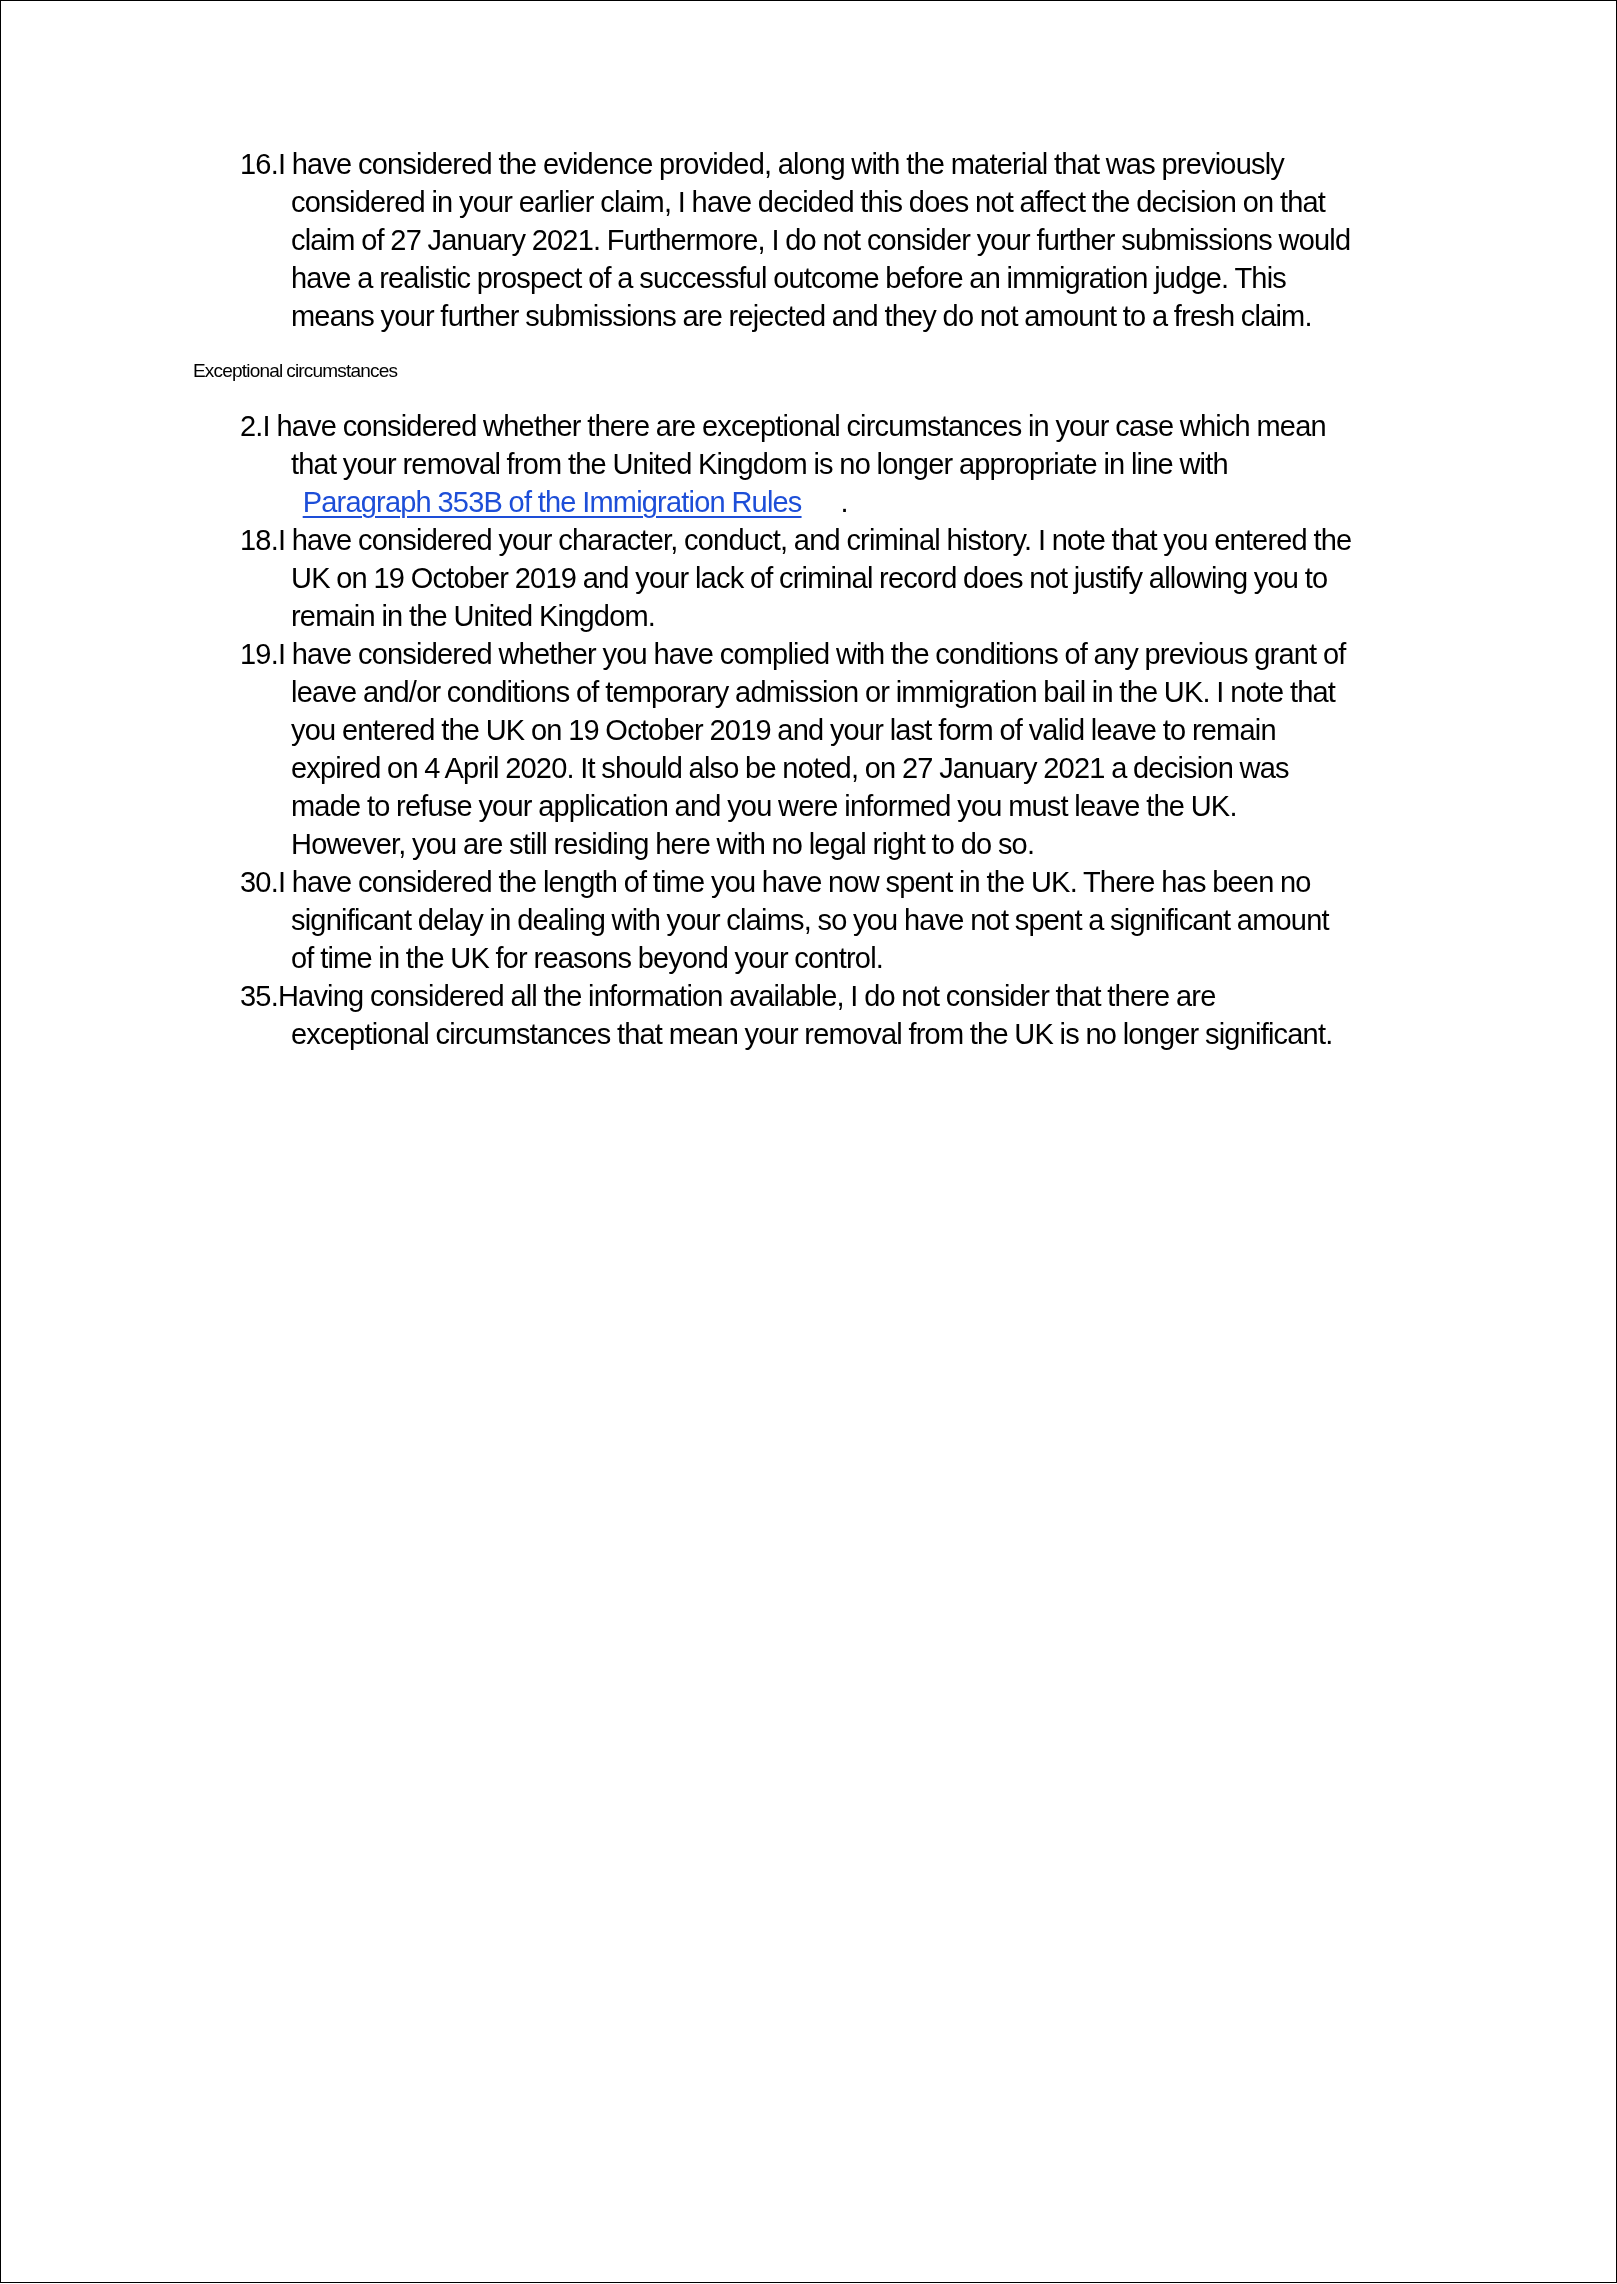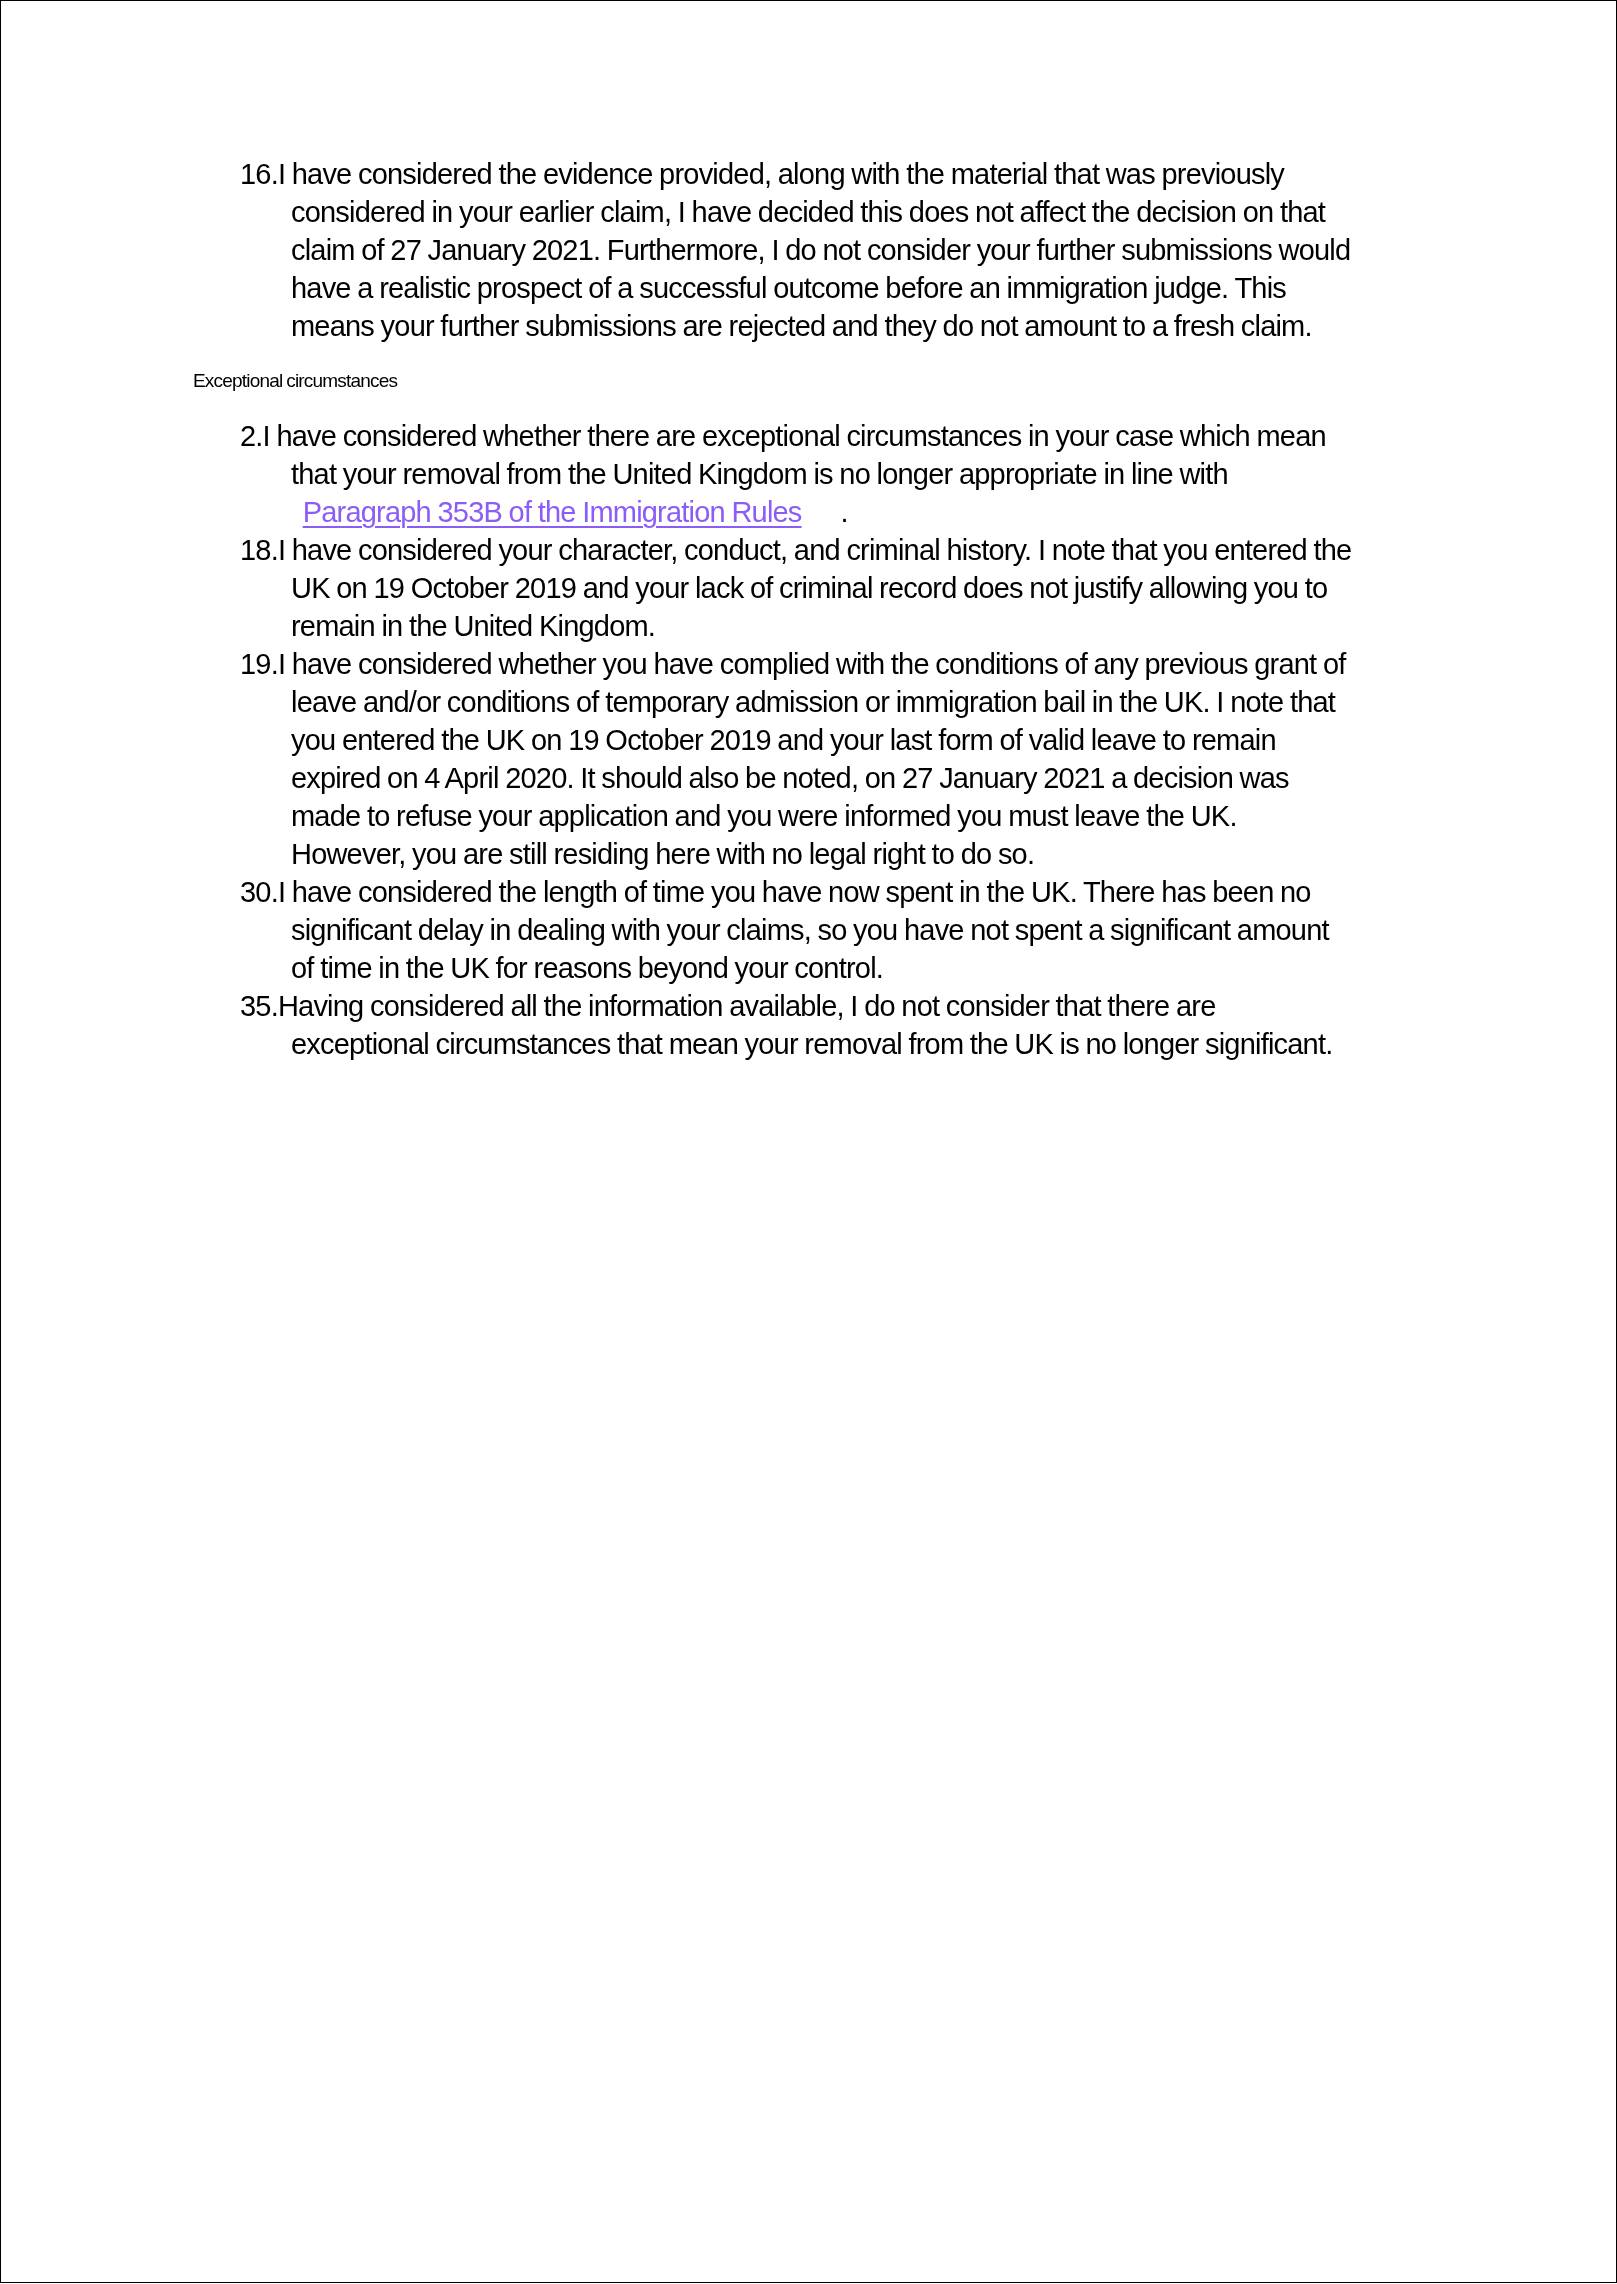--- a/index.html
+++ b/index.html
@@ -18,21 +18,21 @@
       left: 0;
       top: 0;
       width: 1615px;
       height: 2281px;
       border: 1.3px solid #000000;
       background: #ffffff;
     }
     .content {
       position: absolute;
       left: 192px;
-      top: 154px;
+      top: 144px;
       width: 1161px;
       font-family: "Liberation Sans", sans-serif;
       font-size: 29px;
       line-height: 38px;
       color: #000000;
       letter-spacing: -0.8px;
       word-spacing: -0.7px;
     }
     .numbered-list {
       margin: 0;
@@ -74,21 +74,21 @@
       <li class="list-item">
         <span class="item-number">16.</span><span>I have considered the evidence provided, along with the material that was previously considered in your earlier claim, I have decided this does not affect the decision on that claim of 27 January 2021. Furthermore, I do not consider your further submissions would have a realistic prospect of a successful outcome before an immigration judge. This means your further submissions are rejected and they do not amount to a fresh claim.</span>
       </li>
     </ol>
 
     <h2 class="section-heading">Exceptional circumstances</h2>
 
     <ol class="numbered-list">
       <li class="list-item">
         <span class="item-number">2.</span><span>I have considered whether there are exceptional circumstances in your case which mean that your removal from the United Kingdom is no longer appropriate in line with</span>
-        <a class="doc-link" href="#" style="color: #8b5cf6;">Paragraph 353B of the Immigration Rules</a><span>.</span>
+        <a class="doc-link" href="#" style="color: #1d4ed8;">Paragraph 353B of the Immigration Rules</a><span>.</span>
       </li>
       <li class="list-item">
         <span class="item-number">18.</span><span>I have considered your character, conduct, and criminal history. I note that you entered the UK on 19 October 2019 and your lack of criminal record does not justify allowing you to remain in the United Kingdom.</span>
       </li>
       <li class="list-item">
         <span class="item-number">19.</span><span>I have considered whether you have complied with the conditions of any previous grant of leave and/or conditions of temporary admission or immigration bail in the UK. I note that you entered the UK on 19 October 2019 and your last form of valid leave to remain expired on 4 April 2020. It should also be noted, on 27 January 2021 a decision was made to refuse your application and you were informed you must leave the UK. However, you are still residing here with no legal right to do so.</span>
       </li>
       <li class="list-item">
         <span class="item-number">30.</span><span>I have considered the length of time you have now spent in the UK. There has been no significant delay in dealing with your claims, so you have not spent a significant amount of time in the UK for reasons beyond your control.</span>
       </li>

